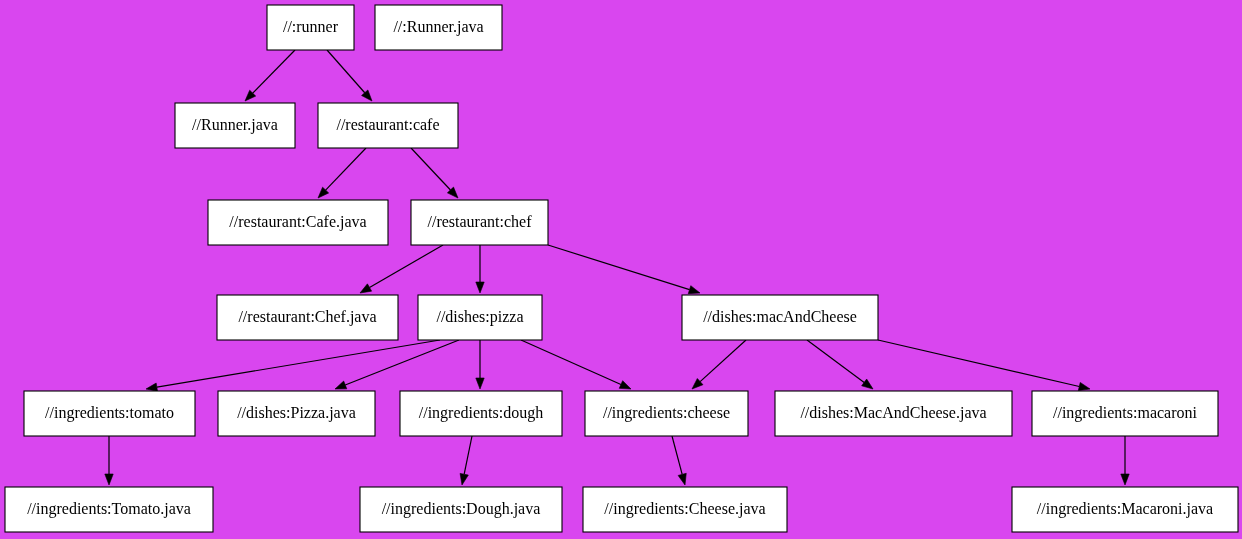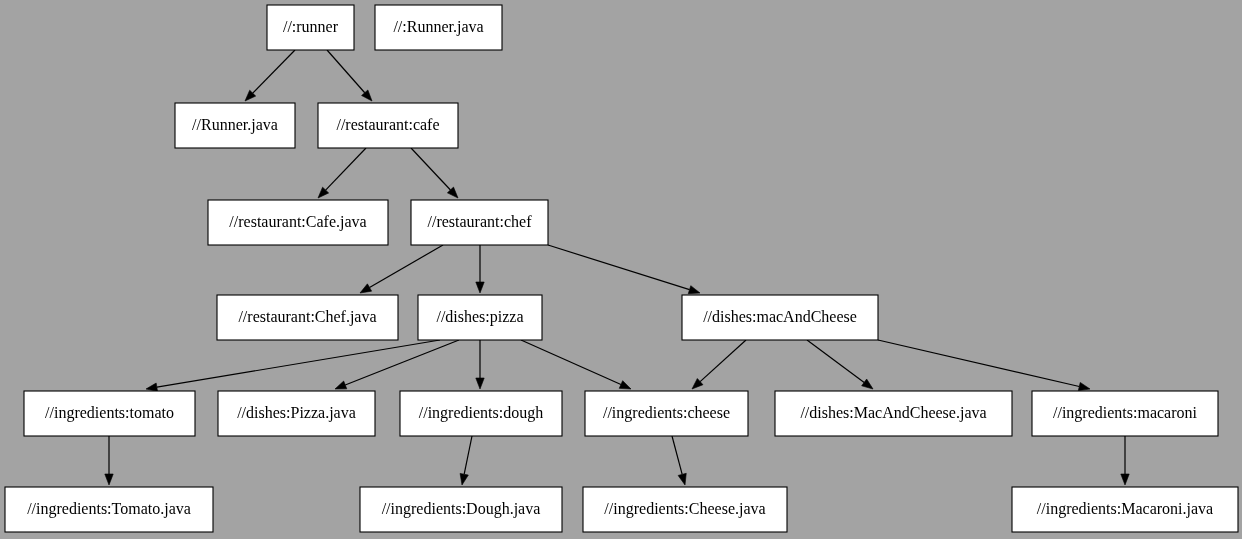--- a/index.html
+++ b/index.html
@@ -4,21 +4,21 @@
 <style>
   html, body {
     margin: 0;
     padding: 0;
     background: #ffffff;
   }
   #graph-root {
     position: relative;
     width: 1242px;
     height: 539px;
-    background: #a3a3a3;
+    background: #d946ef;
     font-family: "Liberation Serif", "DejaVu Serif", serif;
     overflow: hidden;
   }
   svg#graph-canvas {
     position: absolute;
     top: 0;
     left: 0;
     width: 1242px;
     height: 539px;
     display: block;

